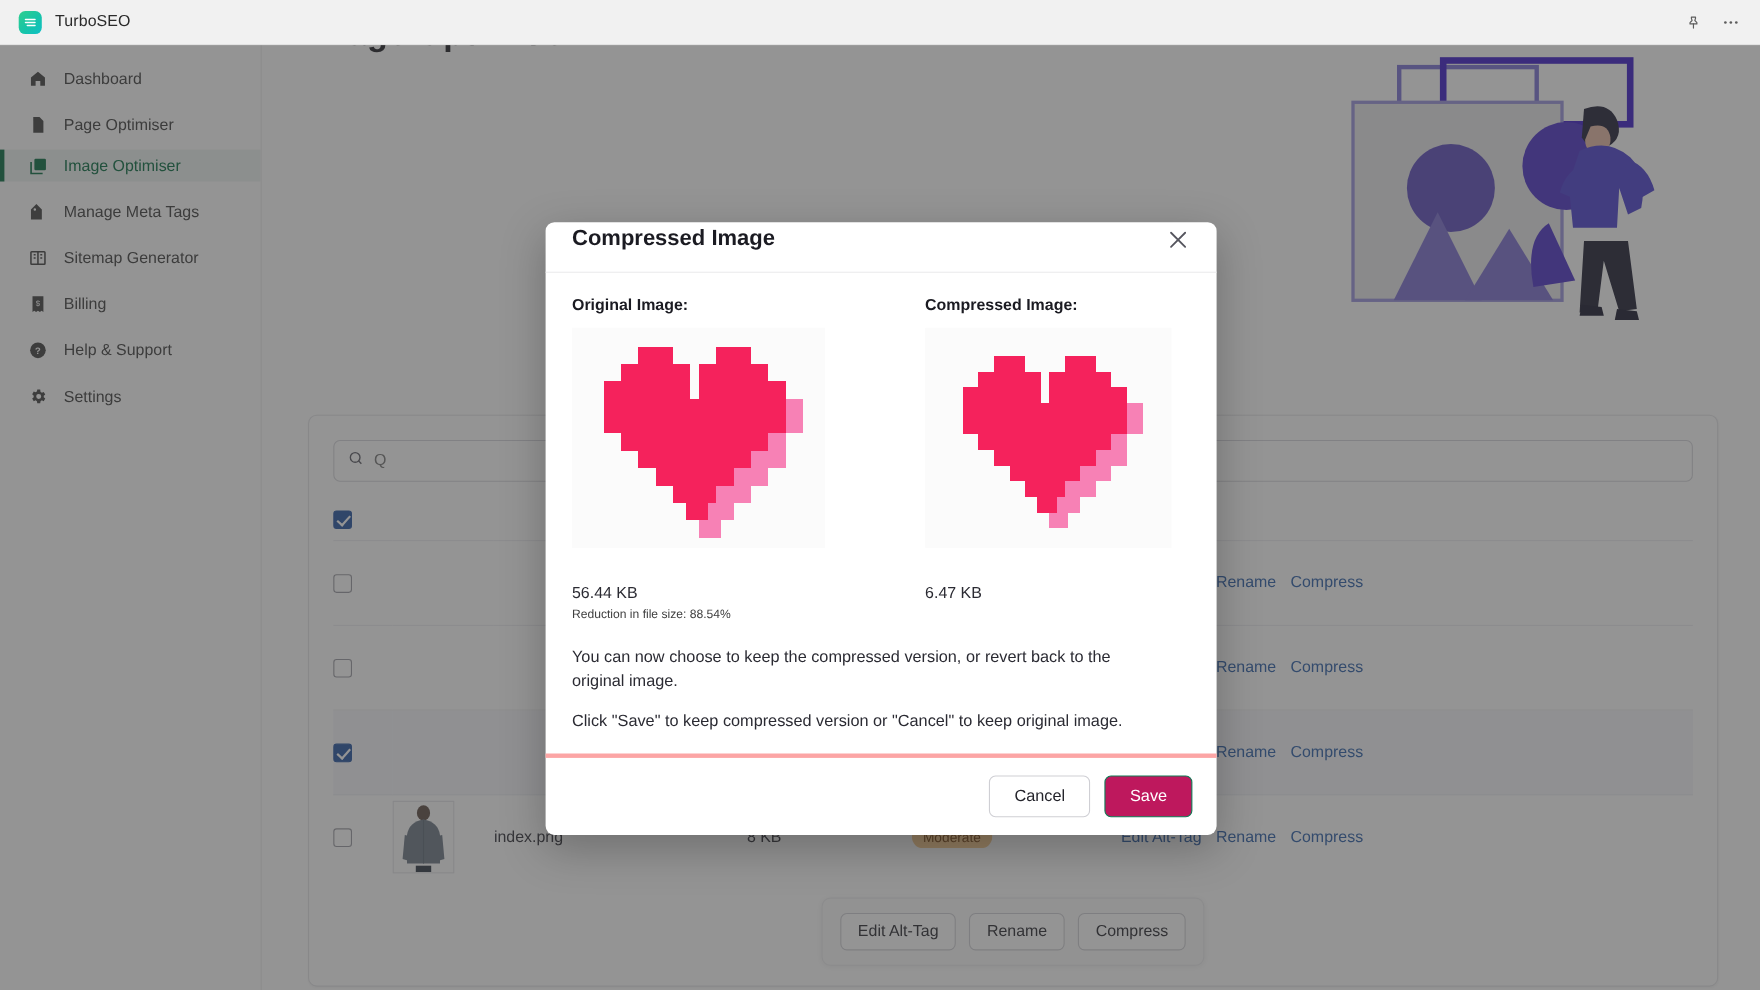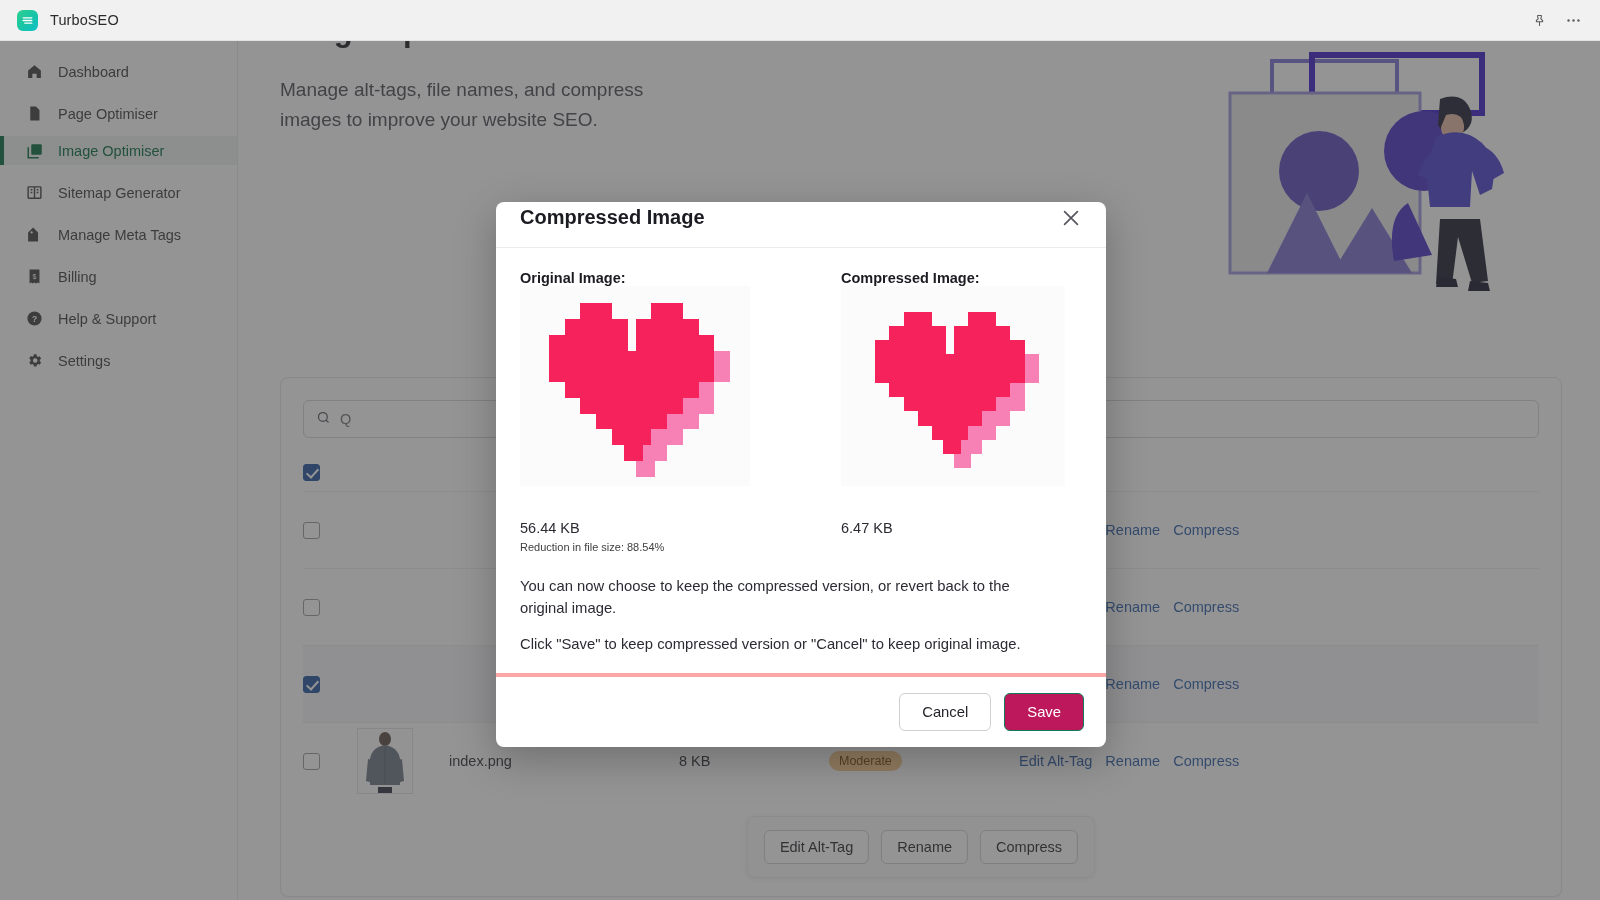--- a/index.html
+++ b/index.html
@@ -172,21 +172,21 @@
     display: flex; align-items: center; justify-content: space-between;
     padding: 4px 24px 18px 24px;
     border-bottom: 1px solid #ececed;
   }
   .modal-title { font-size: 20px; font-weight: 700; color: #1b1b22; }
   .modal-close { color: #55555e; display: flex; cursor: pointer; }
   .modal-body { padding: 22px 24px 18px 24px; }
   .cmp-grid { display: flex; gap: 0; }
   .cmp-col { width: 50%; }
   .cmp-col.right { padding-left: 40px; }
-  .cmp-label { font-size: 14.5px; font-weight: 700; color: #1b1b22; margin-bottom: 0; }
+  .cmp-label { font-size: 14.5px; font-weight: 700; color: #1b1b22; margin-bottom: 12px; }
   .img-frame {
     width: 230px; height: 200px; background: #fbfbfb;
     display: flex; align-items: center; justify-content: center;
   }
   .img-frame.small { width: 224px; height: 200px; }
   .cmp-size { font-size: 14.5px; color: #2b2b33; margin-top: 34px; }
   .cmp-reduce { font-size: 11px; color: #404040; margin-top: 5px; }
   .modal-para { font-size: 14.8px; line-height: 22px; color: #2b2b33; margin-top: 22px; max-width: 530px;}
   .modal-para.second { margin-top: 14px; }
   .modal-foot {
@@ -256,41 +256,41 @@
         <svg width="18" height="18" viewBox="0 0 24 24" fill="none" stroke="currentColor" stroke-width="2">
           <rect x="7" y="3" width="14" height="14" rx="1.5" fill="currentColor" stroke="none"></rect>
           <path d="M3 7v14h14"></path>
         </svg>
       </span>
       <span>Image Optimiser</span>
     </div>
 
     <div class="nav-item" style="margin-bottom:13px;">
       <span class="nav-ico">
+        <svg width="17" height="17" viewBox="0 0 24 24" fill="currentColor">
+            <path d="M10 2 3 9v13h14V9zM8 7.5a1.6 1.6 0 1 1 0 3.2 1.6 1.6 0 0 1 0-3.2z"></path>
+          </svg>
+      </span>
+      <span>Manage Meta Tags</span>
+    </div>
+
+    <div class="nav-item" style="margin-bottom:13px;">
+      <span class="nav-ico">
         <svg width="17" height="17" viewBox="0 0 24 24" fill="none" stroke="currentColor" stroke-width="2">
           <rect x="3" y="4" width="18" height="16" rx="1"></rect>
             <path d="M12 4v16"></path>
             <path d="M6.5 8h2.5M6.5 12h2.5M15 8h2.5M15 12h2.5"></path>
         </svg>
       </span>
       <span>Sitemap Generator</span>
     </div>
 
     <div class="nav-item" style="margin-bottom:13px;">
       <span class="nav-ico">
         <svg width="17" height="17" viewBox="0 0 24 24" fill="currentColor">
-            <path d="M10 2 3 9v13h14V9zM8 7.5a1.6 1.6 0 1 1 0 3.2 1.6 1.6 0 0 1 0-3.2z"></path>
-          </svg>
-      </span>
-      <span>Manage Meta Tags</span>
-    </div>
-
-    <div class="nav-item" style="margin-bottom:13px;">
-      <span class="nav-ico">
-        <svg width="17" height="17" viewBox="0 0 24 24" fill="currentColor">
             <path d="M5 2h14v20l-2.3-1.6L14.4 22 12 20.4 9.6 22l-2.3-1.6L5 22z"></path>
             <text x="12" y="15" font-size="10" fill="#ffffff" text-anchor="middle" font-family="Liberation Sans">$</text>
           </svg>
       </span>
       <span>Billing</span>
     </div>
 
     <div class="nav-item" style="margin-bottom:13px;">
       <span class="nav-ico">
         <svg width="17" height="17" viewBox="0 0 24 24" fill="currentColor">
@@ -308,21 +308,20 @@
           </svg>
       </span>
       <span>Settings</span>
     </div>
   </nav>
 
   <main class="main">
 
     <div class="page-hero">
       <div class="page-title">Image Optimiser</div>
-      <div class="page-sub">Manage alt-tags, file names, and compress images to improve your website SEO.</div>
     </div>
 
     <div class="hero-illus">
       <svg width="300" height="268" viewBox="0 0 300 268">
         <rect x="60" y="28" width="125" height="70" fill="none" stroke="#7b72d4" stroke-width="4"></rect>
         <rect x="100" y="22" width="170" height="58" fill="none" stroke="#3b19c9" stroke-width="6"></rect>
         <rect x="18" y="60" width="190" height="180" fill="#e8e8ec" stroke="#9a93de" stroke-width="3"></rect>
         <circle cx="107" cy="138" r="40" fill="#5b4bbd"></circle>
         <path d="M55 240 L95 160 L135 240 Z" fill="#7b6dd0"></path>
         <path d="M120 240 L160 175 L200 240 Z" fill="#7b6dd0"></path>

